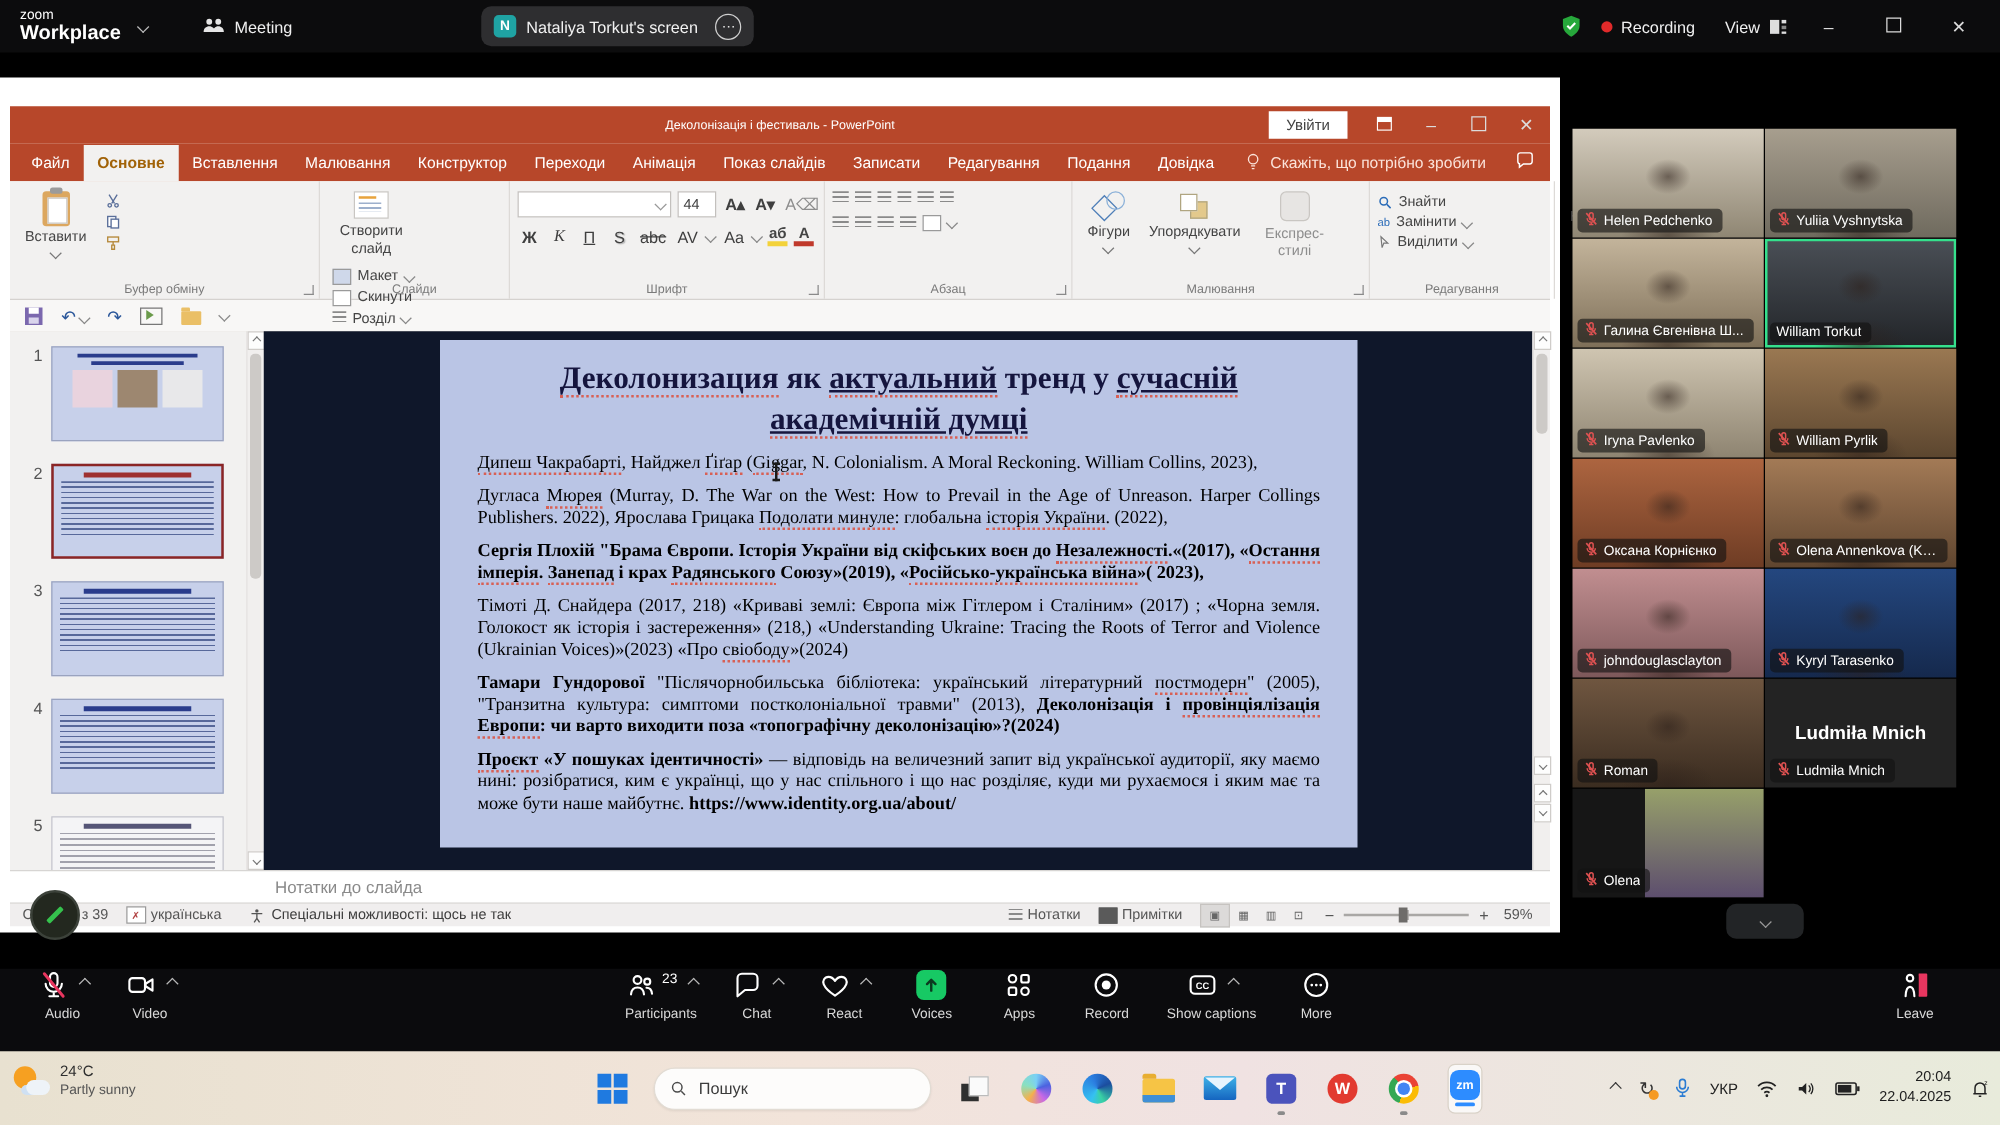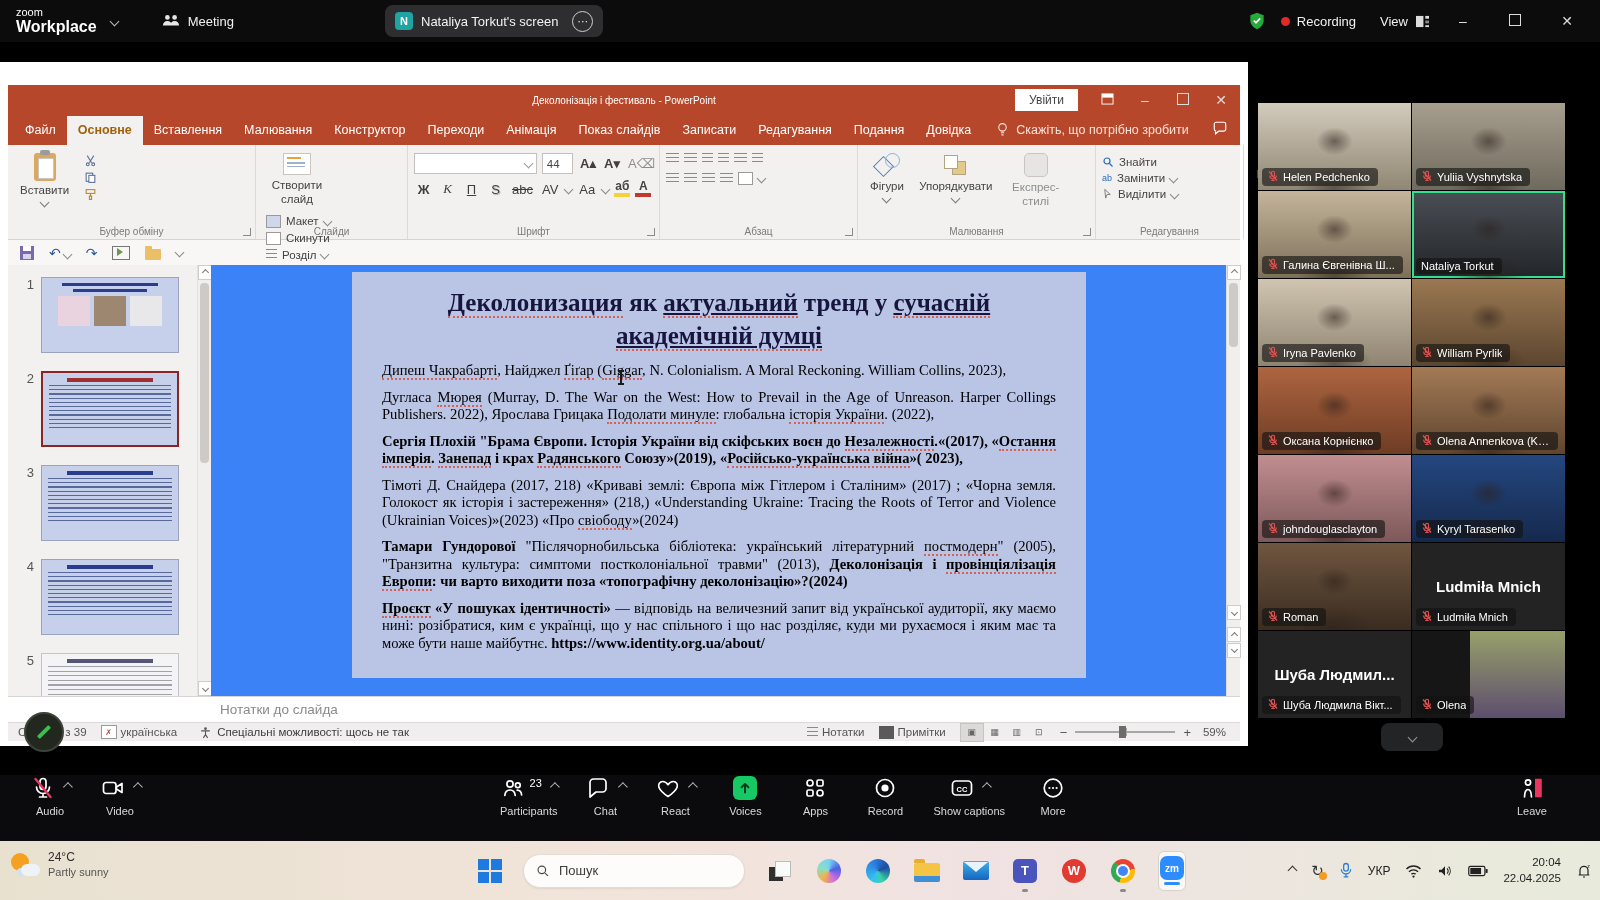--- a/index.html
+++ b/index.html
@@ -118,21 +118,21 @@
   .thumb.light .t-text{background:repeating-linear-gradient(180deg,rgba(80,80,100,.5) 0 1.2px,transparent 1.2px 4.6px);}
   .t-imgs{display:flex;gap:4px;justify-content:center;margin-top:4px;}
   .t-imgs span{width:32px;height:30px;}
 
   .vscroll{position:absolute;width:14px;background:#f1efee;border-left:1px solid #e3e1df;box-sizing:border-box;}
   .sb-btn{position:absolute;left:0;width:14px;height:15px;background:#fdfdfd;border:1px solid #cfccc9;
           box-sizing:border-box;display:flex;align-items:center;justify-content:center;color:#777;}
   .sb-btn .chv,.sb-btn .chvu{width:4px;height:4px;}
   .sb-thumb{position:absolute;left:2px;width:9px;background:#cdcac7;border-radius:4px;}
 
-  .editor{position:absolute;left:203px;top:180px;width:1015px;height:431px;background:#3b82f6;overflow:hidden;}
+  .editor{position:absolute;left:203px;top:180px;width:1015px;height:431px;background:#0f172a;overflow:hidden;}
   .slide{position:absolute;left:141px;top:7px;width:734px;height:406px;background:#bac5e5;box-sizing:border-box;
          padding:12px 30px 0;font-family:"Liberation Serif",serif;color:#000;}
   .slide-title{text-align:center;font-size:25px;font-weight:bold;color:#15153e;line-height:1.32;margin:2px 0 10px;}
   .spara{font-size:14.6px;line-height:1.2;text-align:justify;margin:9px 0;}
   .spara.b{font-weight:bold;}
   .b{font-weight:bold;}
   .u{text-decoration:underline;}
   .sq{border-bottom:2px dotted #d86055;}
   .ibeam{position:absolute;left:268px;top:98px;width:1.6px;height:15px;background:#1a1a1a;}
   .ibeam:before,.ibeam:after{content:"";position:absolute;left:-2px;width:6px;height:1.6px;background:#1a1a1a;}
@@ -656,21 +656,21 @@
             <rect x="9" y="2.5" width="6" height="11" rx="3" fill="none" stroke="#e05252" stroke-width="2.4"></rect>
             <path d="M5.5 11a6.5 6.5 0 0 0 13 0M12 17.5V21M8.5 21h7" fill="none" stroke="#e05252" stroke-width="2.4"></path>
             <line x1="4" y1="3" x2="20" y2="21" stroke="#e05252" stroke-width="2.6"></line>
           </svg></span>
         <span class="vname">Галина Євгенівна Ш...</span>
       </div>
     </div>
     <div class="vtile active" style="background: linear-gradient(rgb(74, 79, 86), rgb(34, 37, 41));">
       <div class="silhouette"></div>
       <div class="vlabel">
-        <span class="vname">Nataliya Torkut</span>
+        <span class="vname">William Torkut</span>
       </div>
     </div>
     <div class="vtile" style="background: linear-gradient(rgb(207, 197, 177), rgb(142, 132, 113));">
       <div class="silhouette"></div>
       <div class="vlabel">
         <span><svg width="12" height="12" viewBox="0 0 24 24">
             <rect x="9" y="2.5" width="6" height="11" rx="3" fill="none" stroke="#e05252" stroke-width="2.4"></rect>
             <path d="M5.5 11a6.5 6.5 0 0 0 13 0M12 17.5V21M8.5 21h7" fill="none" stroke="#e05252" stroke-width="2.4"></path>
             <line x1="4" y1="3" x2="20" y2="21" stroke="#e05252" stroke-width="2.6"></line>
           </svg></span>
@@ -745,31 +745,20 @@
     </div>
     <div class="vtile novid">
       <div class="center-name">Ludmiła Mnich</div>
       <div class="vlabel">
         <span><svg width="12" height="12" viewBox="0 0 24 24">
             <rect x="9" y="2.5" width="6" height="11" rx="3" fill="none" stroke="#e05252" stroke-width="2.4"></rect>
             <path d="M5.5 11a6.5 6.5 0 0 0 13 0M12 17.5V21M8.5 21h7" fill="none" stroke="#e05252" stroke-width="2.4"></path>
             <line x1="4" y1="3" x2="20" y2="21" stroke="#e05252" stroke-width="2.6"></line>
           </svg></span>
         <span class="vname">Ludmiła Mnich</span>
-      </div>
-    </div>
-    <div class="vtile novid">
-      <div class="center-name">Шуба Людмил...</div>
-      <div class="vlabel">
-        <span><svg width="12" height="12" viewBox="0 0 24 24">
-            <rect x="9" y="2.5" width="6" height="11" rx="3" fill="none" stroke="#e05252" stroke-width="2.4"></rect>
-            <path d="M5.5 11a6.5 6.5 0 0 0 13 0M12 17.5V21M8.5 21h7" fill="none" stroke="#e05252" stroke-width="2.4"></path>
-            <line x1="4" y1="3" x2="20" y2="21" stroke="#e05252" stroke-width="2.6"></line>
-          </svg></span>
-        <span class="vname">Шуба Людмила Вікт...</span>
       </div>
     </div>
     <div class="vtile" style="background: rgb(22, 22, 22);">
       <div class="narrow-video" style="background: linear-gradient(rgb(151, 160, 106), rgb(93, 78, 110));"></div>
       <div class="vlabel">
         <span><svg width="12" height="12" viewBox="0 0 24 24">
             <rect x="9" y="2.5" width="6" height="11" rx="3" fill="none" stroke="#e05252" stroke-width="2.4"></rect>
             <path d="M5.5 11a6.5 6.5 0 0 0 13 0M12 17.5V21M8.5 21h7" fill="none" stroke="#e05252" stroke-width="2.4"></path>
             <line x1="4" y1="3" x2="20" y2="21" stroke="#e05252" stroke-width="2.6"></line>
           </svg></span>

